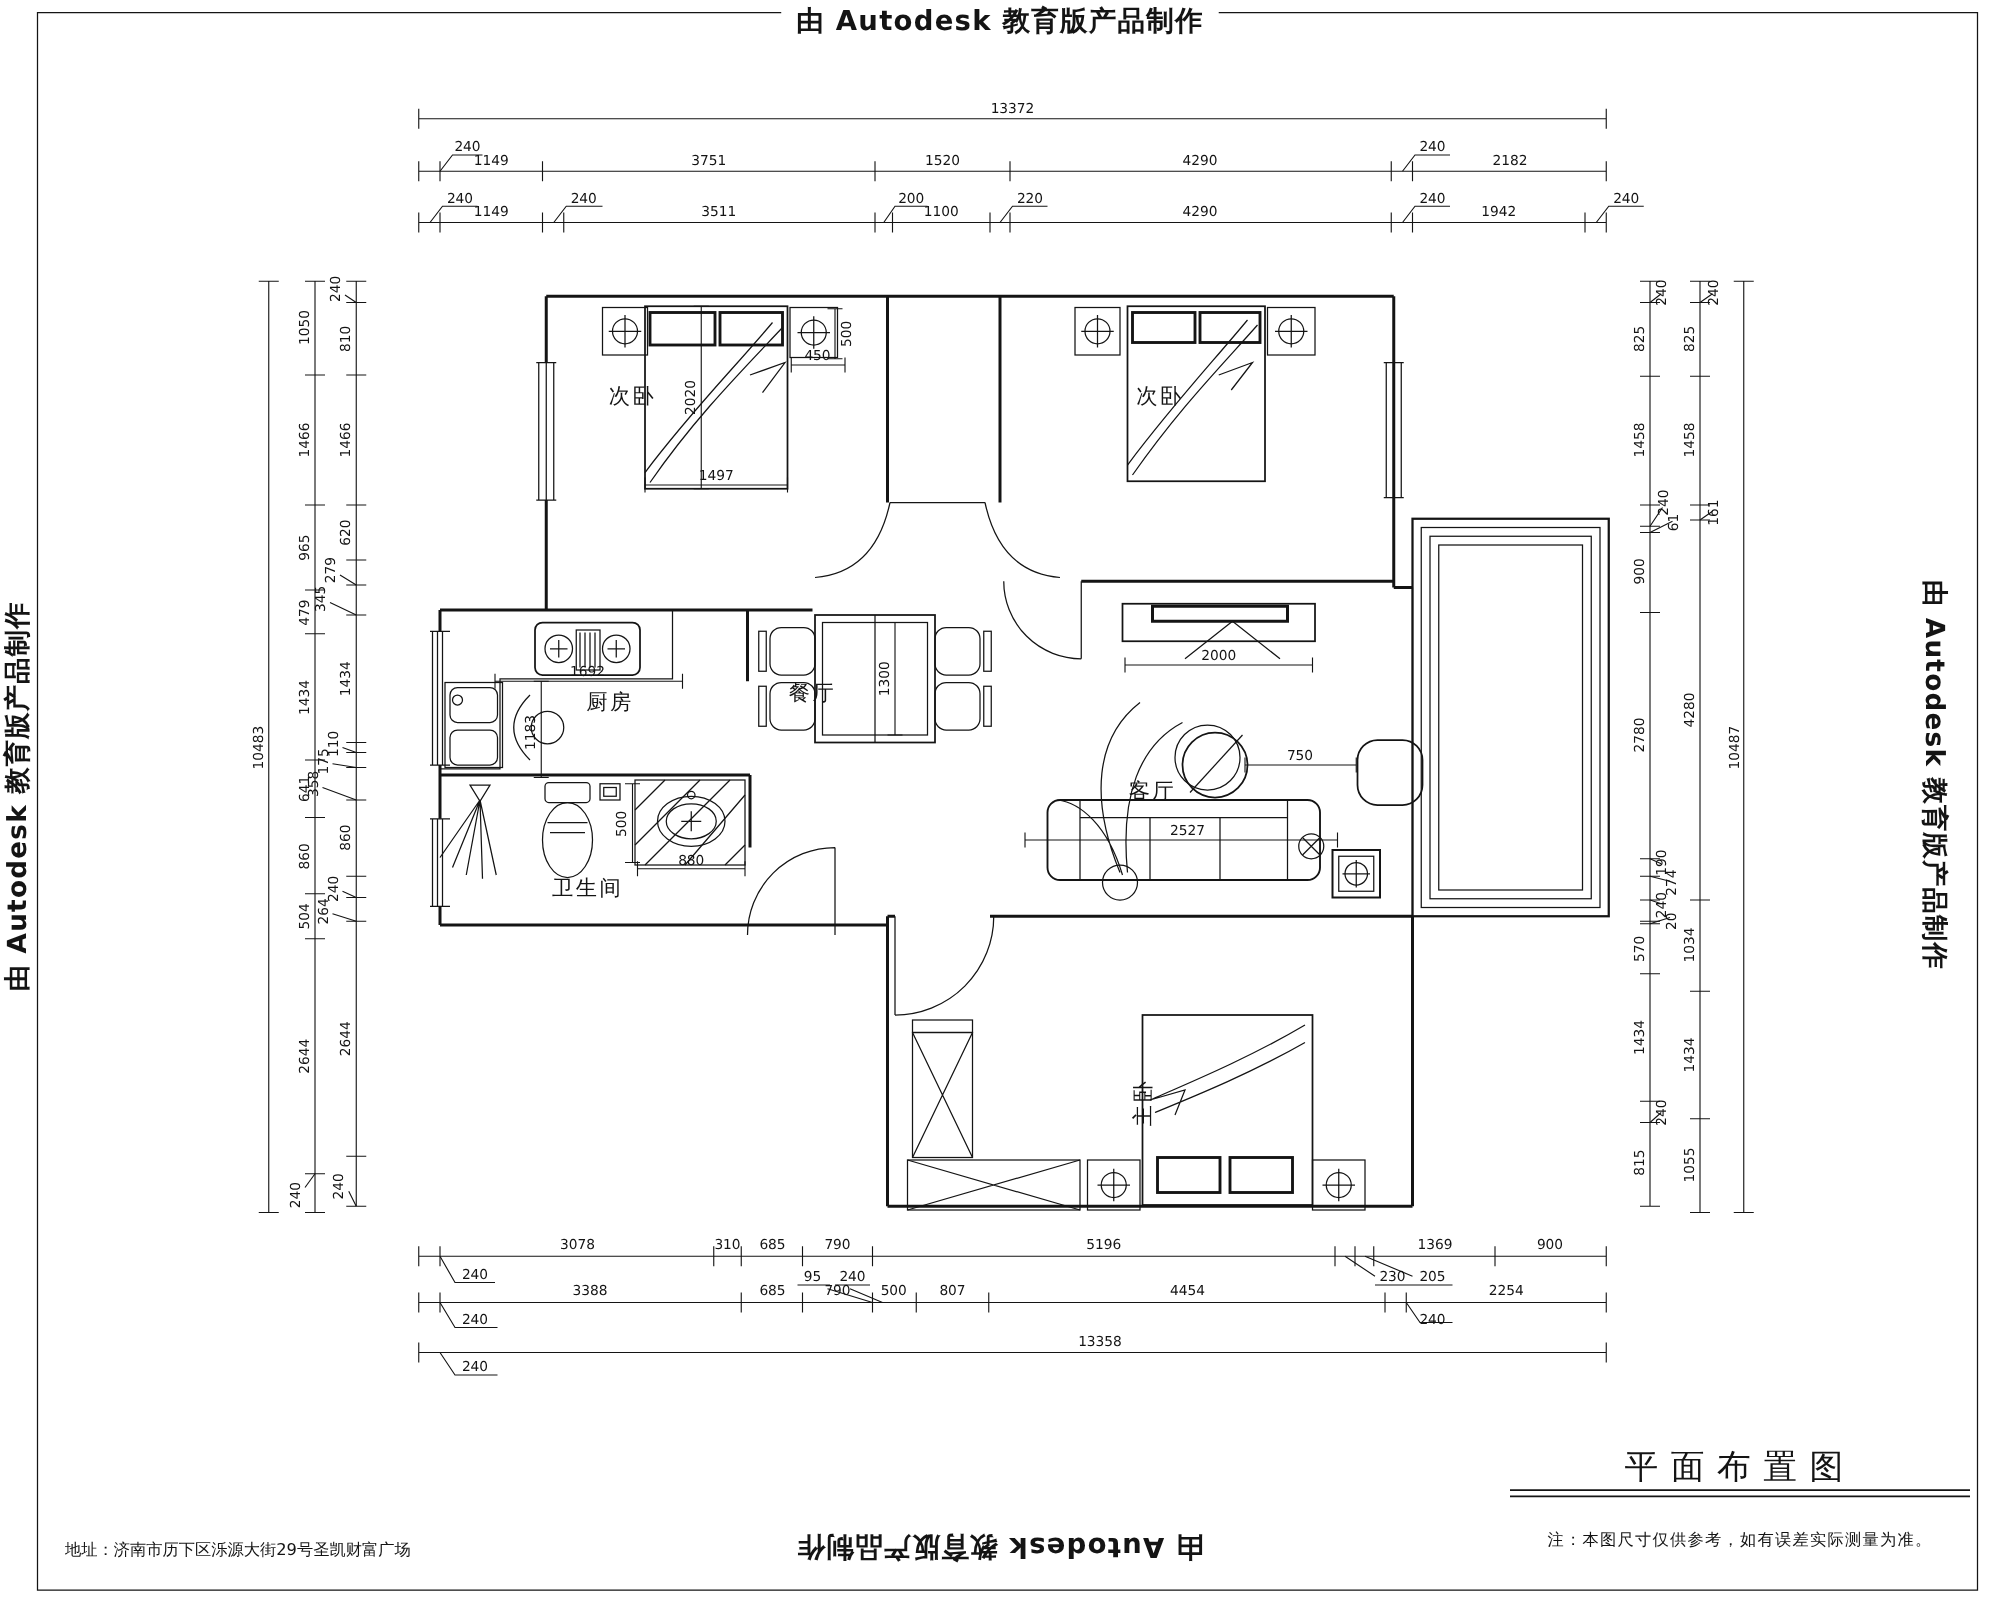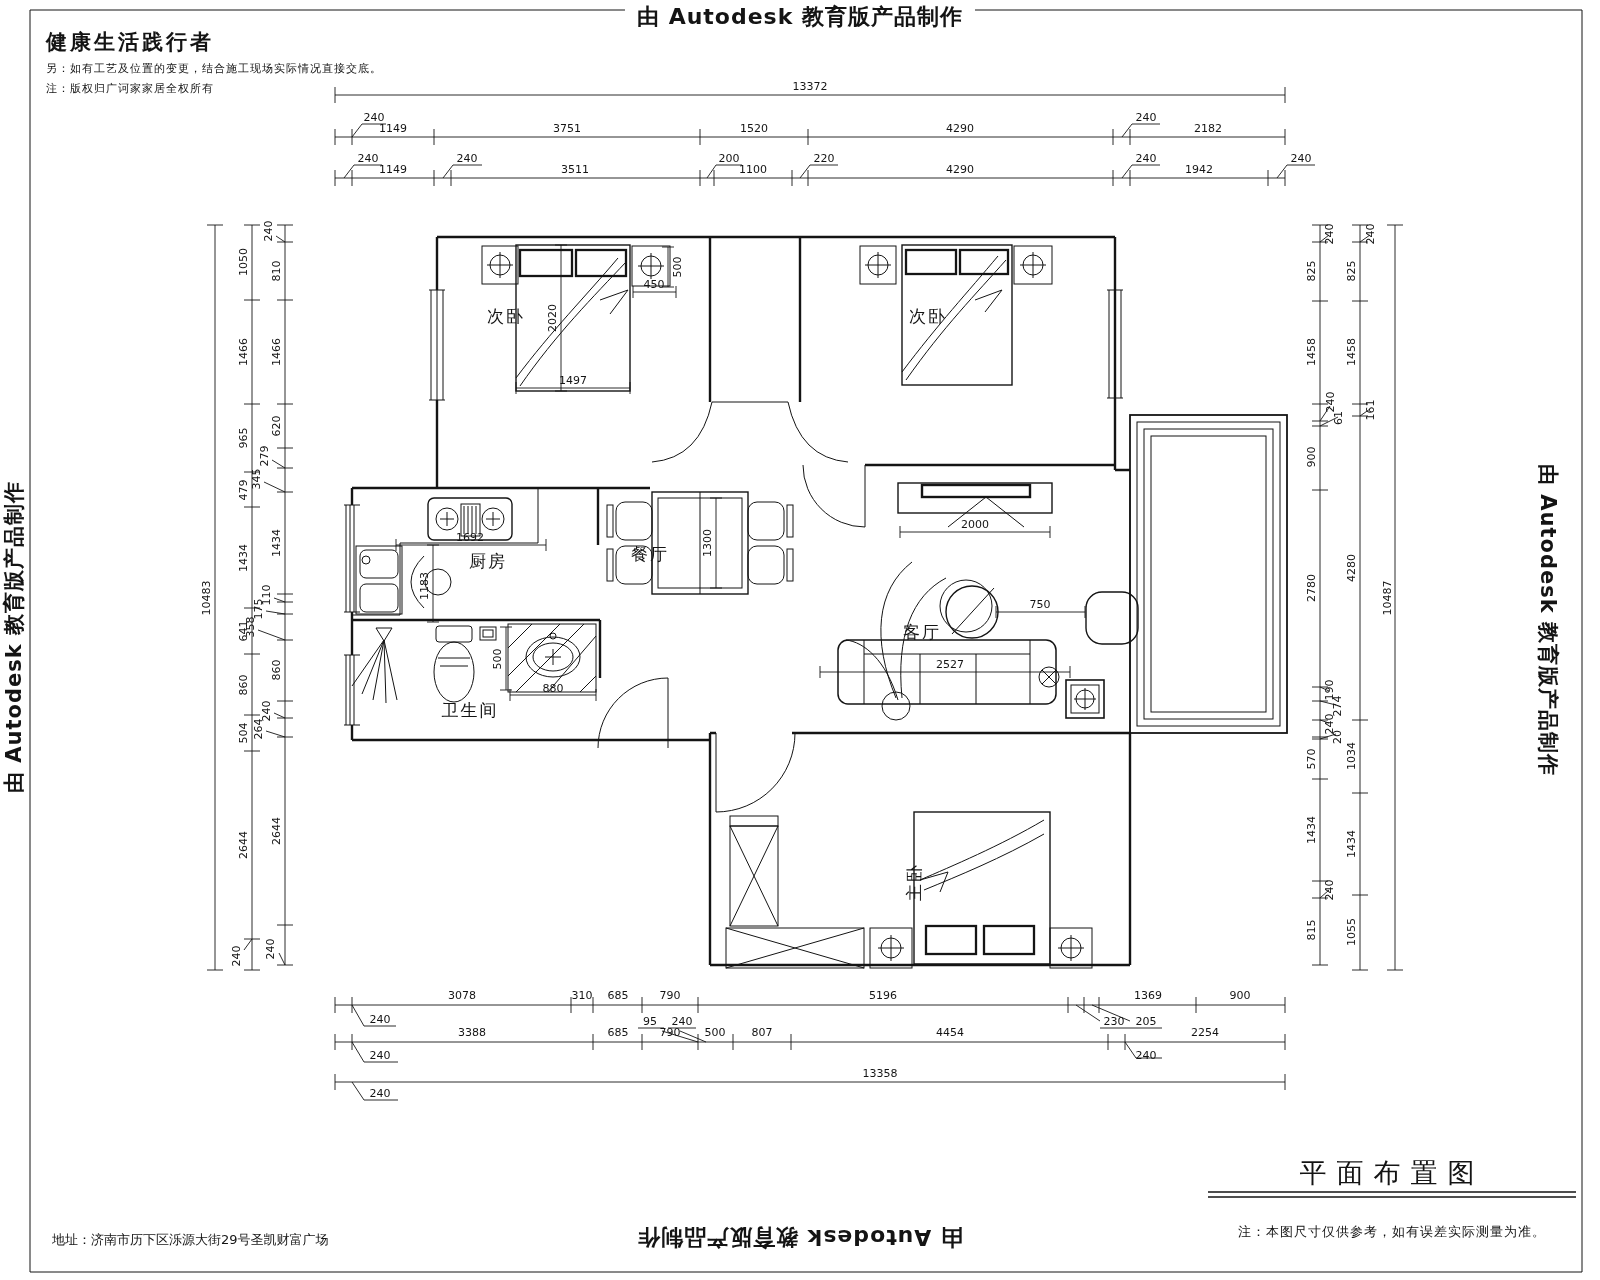--- a/index.html
+++ b/index.html
@@ -382,19 +382,14 @@
   </g>
 
   <text class="addr" x="52" y="1244">地址：济南市历下区泺源大街29号圣凯财富广场</text>
 </svg>
 
   <div class="stamp" id="stamp-top">由 Autodesk 教育版产品制作</div>
   <div class="stamp" id="stamp-bottom">由 Autodesk 教育版产品制作</div>
   <div class="stamp" id="stamp-left">由 Autodesk 教育版产品制作</div>
   <div class="stamp" id="stamp-right">由 Autodesk 教育版产品制作</div>
 
-  <div id="header">
-    <div class="h-title">健康生活践行者</div>
-    <div class="h-note">另：如有工艺及位置的变更，结合施工现场实际情况直接交底。</div>
-    <div class="h-note">注：版权归广诃家家居全权所有</div>
-  </div>
 
 </div>
 
 </body></html>

